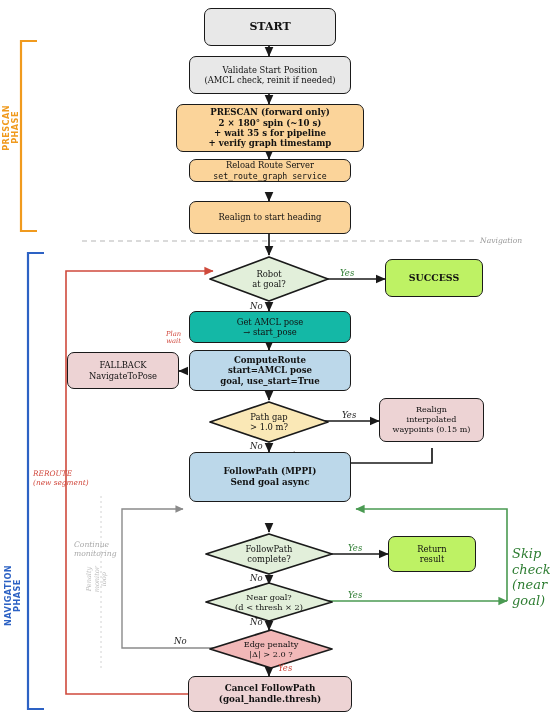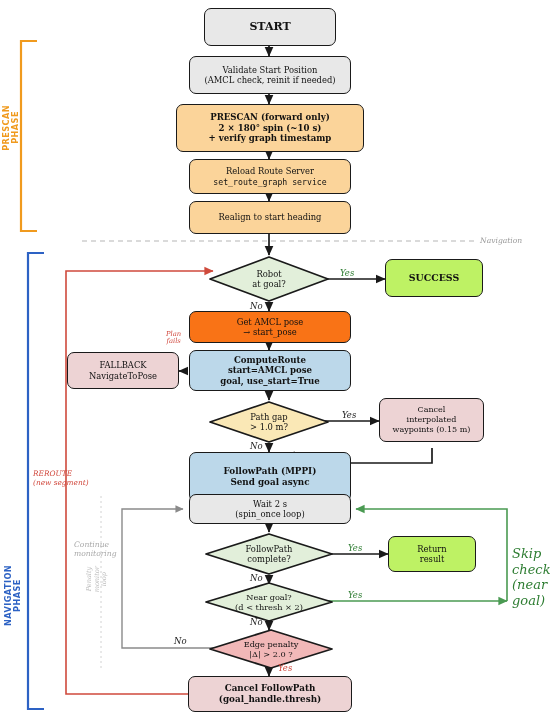--- a/index.html
+++ b/index.html
@@ -34,21 +34,21 @@
     line-height: 1.22;
     z-index: 3;
   }
   .node .lines { width: 100%; padding: 0 4px; }
   .ln { display: block; }
   .mono { font-family: "DejaVu Sans Mono", "Liberation Mono", monospace; font-size: 8.2px; }
 
   .fill-grey  { background: #e8e8e8; }
   .fill-orange{ background: #fbd49a; }
   .fill-blue  { background: #bcd8ea; }
-  .fill-blue2 { background: #f97316; }
+  .fill-blue2 { background: #14b8a6; }
   .fill-green { background: #bef264; }
   .fill-pink  { background: #edd3d4; }
 
   .diamond {
     position: absolute;
     z-index: 3;
   }
   .diamond .dlabel {
     position: absolute;
     left: 0; top: 0;
@@ -208,25 +208,26 @@
     <div class="lines">
       <span class="ln">Validate Start Position</span>
       <span class="ln">(AMCL check, reinit if needed)</span>
     </div>
   </div>
 
   <div class="node fill-orange" style="left:176px; top:104px; width:188px; height:48px; font-size:8.6px; font-weight:bold;">
     <div class="lines">
       <span class="ln">PRESCAN  (forward only)</span>
       <span class="ln">2 × 180° spin (~10 s)</span>
+      <span class="ln">+ wait 35 s for pipeline</span>
       <span class="ln">+ verify graph timestamp</span>
     </div>
   </div>
 
-  <div class="node fill-orange" style="left:189px; top:159px; width:162px; height:35px; font-size:8.4px;">
+  <div class="node fill-orange" style="left:189px; top:159px; width:162px; height:23px; font-size:8.4px;">
     <div class="lines">
       <span class="ln">Reload Route Server</span>
       <span class="ln mono">set_route_graph service</span>
     </div>
   </div>
 
   <div class="node fill-orange" style="left:189px; top:201px; width:162px; height:33px; font-size:8.4px;">
     <div class="lines">
         <span class="ln">Realign to start heading</span>
       </div>
@@ -279,39 +280,33 @@
     <div class="dlabel" style="font-size:8.4px;">
       <div>
         <span class="ln">Path gap</span>
         <span class="ln">&gt; 1.0 m?</span>
       </div>
     </div>
   </div>
 
   <div class="node fill-pink" style="left:379px; top:398px; width:105px; height:44px; font-size:8px;">
     <div class="lines">
-      <span class="ln">Cancel</span>
+      <span class="ln">Realign</span>
       <span class="ln">interpolated</span>
       <span class="ln">waypoints (0.15 m)</span>
     </div>
   </div>
 
   <div class="node fill-blue" style="left:189px; top:452px; width:162px; height:50px; font-size:8.8px; font-weight:bold;">
     <div class="lines">
       <span class="ln">FollowPath (MPPI)</span>
       <span class="ln">Send goal async</span>
     </div>
   </div>
 
-  <div class="node fill-grey" style="left:189px; top:494px; width:162px; height:30px; font-size:8.4px;">
-    <div class="lines">
-      <span class="ln">Wait 2 s</span>
-      <span class="ln">(spin_once loop)</span>
-    </div>
-  </div>
 
   <div class="diamond" style="left:204px; top:532px; width:130px; height:44px;">
     <svg width="130" height="44" viewBox="0 0 130 44">
         <polygon points="65,2 128,22 65,42 2,22" fill="#e2efda" stroke="#1a1a1a" stroke-width="1.8" stroke-linejoin="round"></polygon>
       </svg>
     <div class="dlabel" style="font-size:8.4px;">
       <div>
         <span class="ln">FollowPath</span>
         <span class="ln">complete?</span>
       </div>
@@ -352,21 +347,21 @@
   <div class="node fill-pink" style="left:188px; top:676px; width:164px; height:36px; font-size:8.8px; font-weight:bold;">
     <div class="lines">
       <span class="ln">Cancel FollowPath</span>
       <span class="ln">(goal_handle.thresh)</span>
     </div>
   </div>
 
   <div class="edge-label lbl-green" style="left:340px; top:268px;">Yes</div>
   <div class="edge-label lbl-dark" style="left:250px; top:301px;">No</div>
   <div class="edge-label lbl-red" style="left:166px; top:331px; font-size:6.8px; line-height:1.1; white-space:pre-line; text-align:center;">Plan
-fails</div>
+wait</div>
   <div class="edge-label lbl-dark" style="left:342px; top:410px;">Yes</div>
   <div class="edge-label lbl-dark" style="left:250px; top:441px;">No</div>
   <div class="edge-label lbl-green" style="left:348px; top:543px;">Yes</div>
   <div class="edge-label lbl-dark" style="left:250px; top:573px;">No</div>
   <div class="edge-label lbl-green" style="left:348px; top:590px;">Yes</div>
   <div class="edge-label lbl-dark" style="left:250px; top:617px;">No</div>
   <div class="edge-label lbl-dark" style="left:174px; top:636px;">No</div>
   <div class="edge-label lbl-red" style="left:278px; top:663px;">Yes</div>
 
   <div class="edge-label lbl-red" style="left:33px; top:470px; white-space:pre-line; line-height:1.2; font-size:7.4px;">REROUTE

